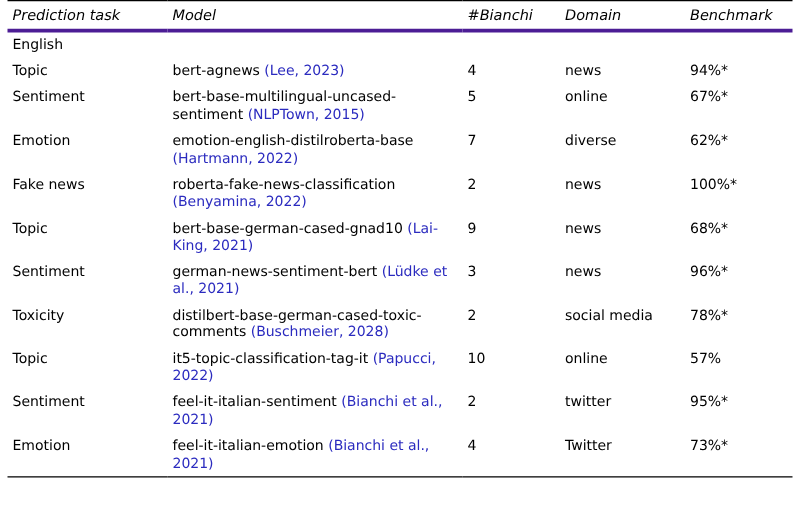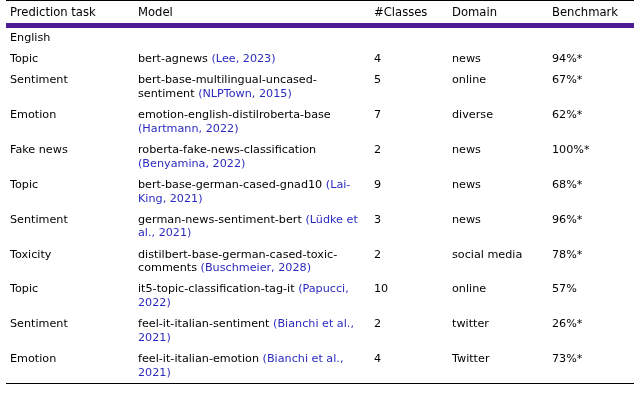--- a/index.html
+++ b/index.html
@@ -38,21 +38,21 @@
   col.c-domain { width: 100px; }
   col.c-bench { width: 86px; }
 
   thead th {
     font-weight: bold;
     font-size: 11.6px;
     padding-bottom: 5px;
   }
   .rule-top td, .rule-top th { border-top: 1.6px solid #000; }
   .rule-bottom td, .rule-bottom th { border-bottom: 1.6px solid #000; }
-  .rule-mid td, .rule-mid th { border-bottom: 5px solid #4c1d95; }
+  .rule-mid td, .rule-mid th { border-bottom: 3px solid #4c1d95; font-style: italic; }
 
   .center { text-align: center; }
   .group-row td {
     text-align: center;
     font-weight: bold;
     padding-top: 4px;
     padding-bottom: 4px;
   }
   .cite {
     color: #2b2bbf;
@@ -70,21 +70,21 @@
       <col class="c-task">
       <col class="c-model">
       <col class="c-classes">
       <col class="c-domain">
       <col class="c-bench">
     </colgroup>
     <thead>
       <tr class="rule-top rule-mid">
         <th>Prediction task</th>
         <th>Model</th>
-        <th class="center">#Classes</th>
+        <th class="center">#Bianchi</th>
         <th class="center">Domain</th>
         <th class="center">Benchmark</th>
       </tr>
     </thead>
     <tbody>
 
       <tr class="group-row">
         <td colspan="5">English</td>
       </tr>
       <tr>
@@ -143,21 +143,21 @@
         <td class="model-cell"><span>it5-topic-classification-tag-it </span><span class="cite">(Papucci, 2022)</span></td>
         <td class="center">10</td>
         <td class="center">online</td>
         <td class="center">57%</td>
       </tr>
       <tr>
         <td>Sentiment</td>
         <td class="model-cell"><span>feel-it-italian-sentiment </span><span class="cite">(Bianchi et al., 2021)</span></td>
         <td class="center">2</td>
         <td class="center">twitter</td>
-        <td class="center">26%*</td>
+        <td class="center">95%*</td>
       </tr>
       <tr class="rule-bottom">
         <td>Emotion</td>
         <td class="model-cell"><span>feel-it-italian-emotion </span><span class="cite">(Bianchi et al., 2021)</span></td>
         <td class="center">4</td>
         <td class="center">Twitter</td>
         <td class="center">73%*</td>
       </tr>
     </tbody>
   </table>

